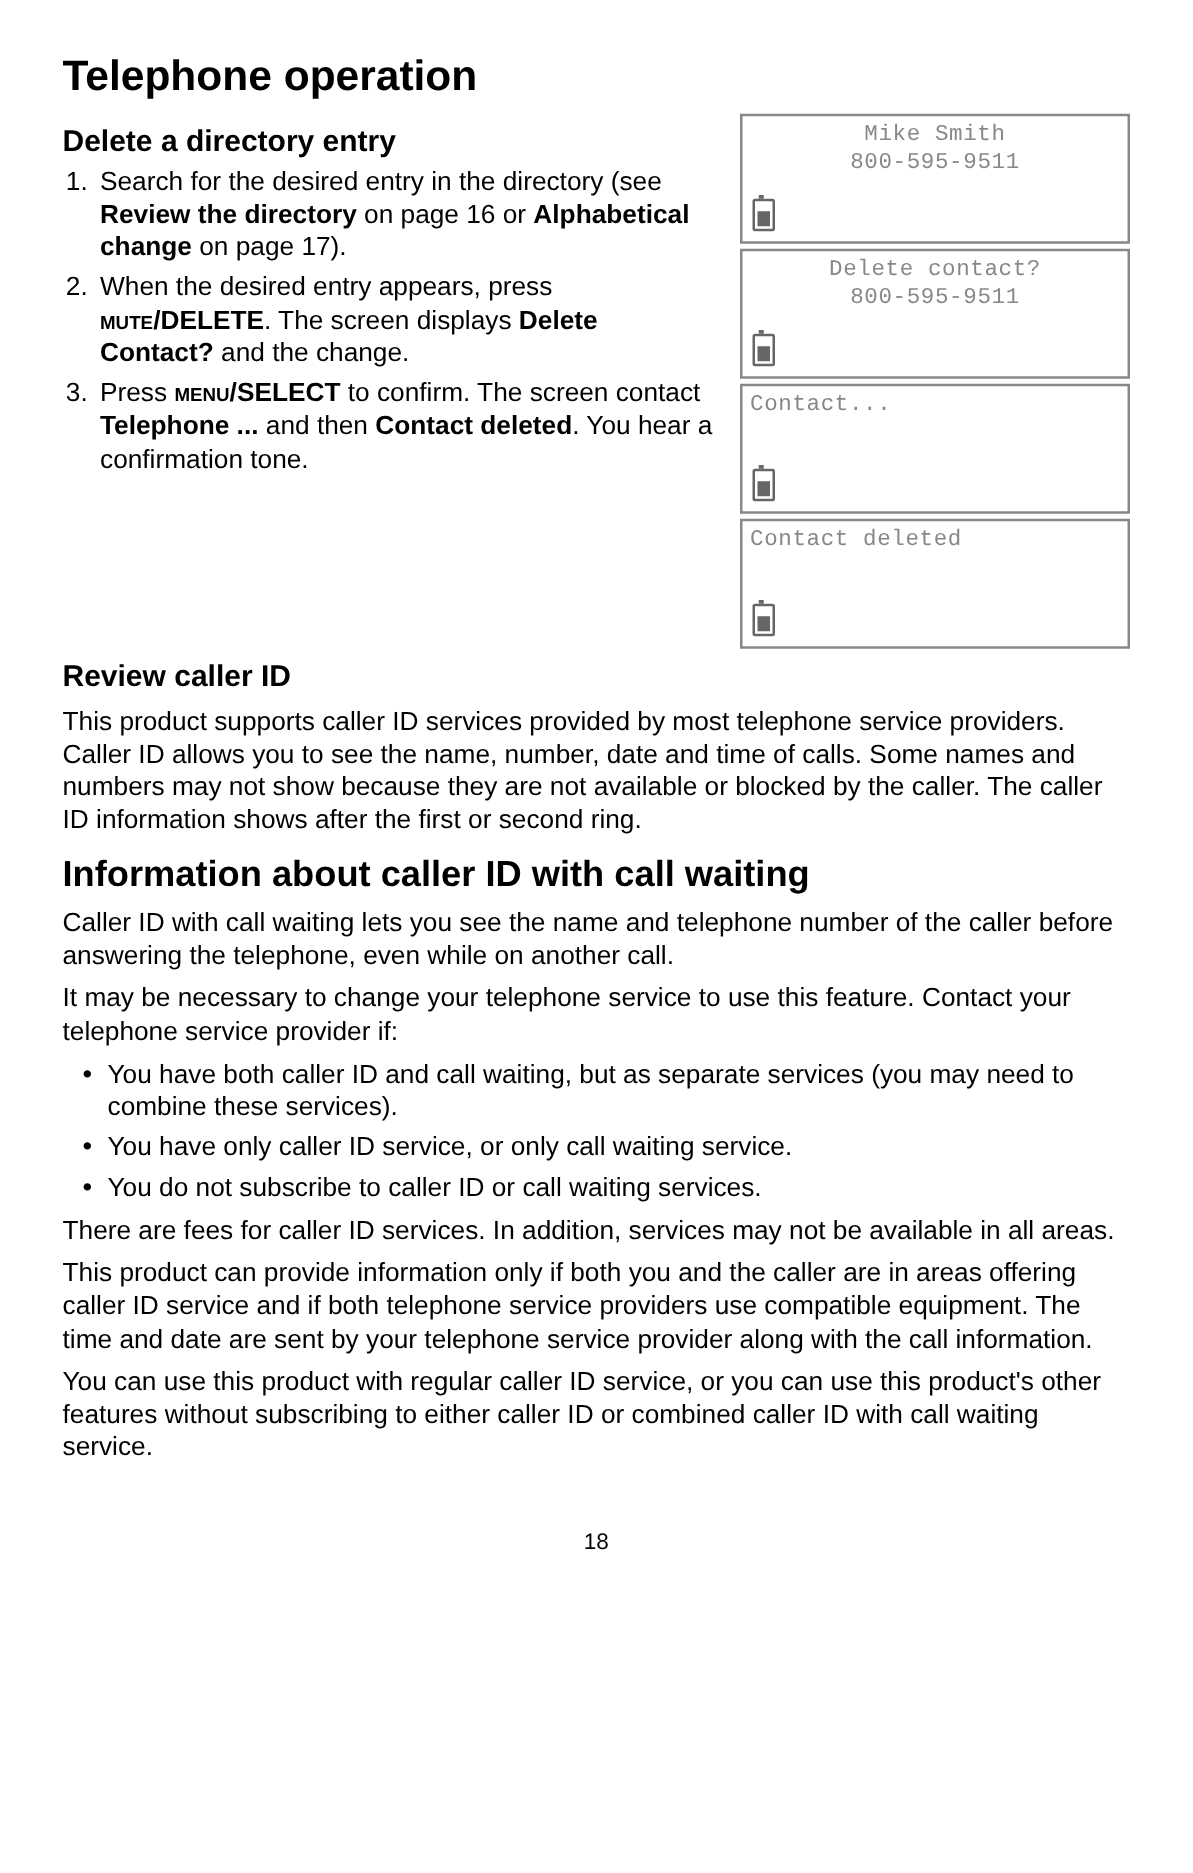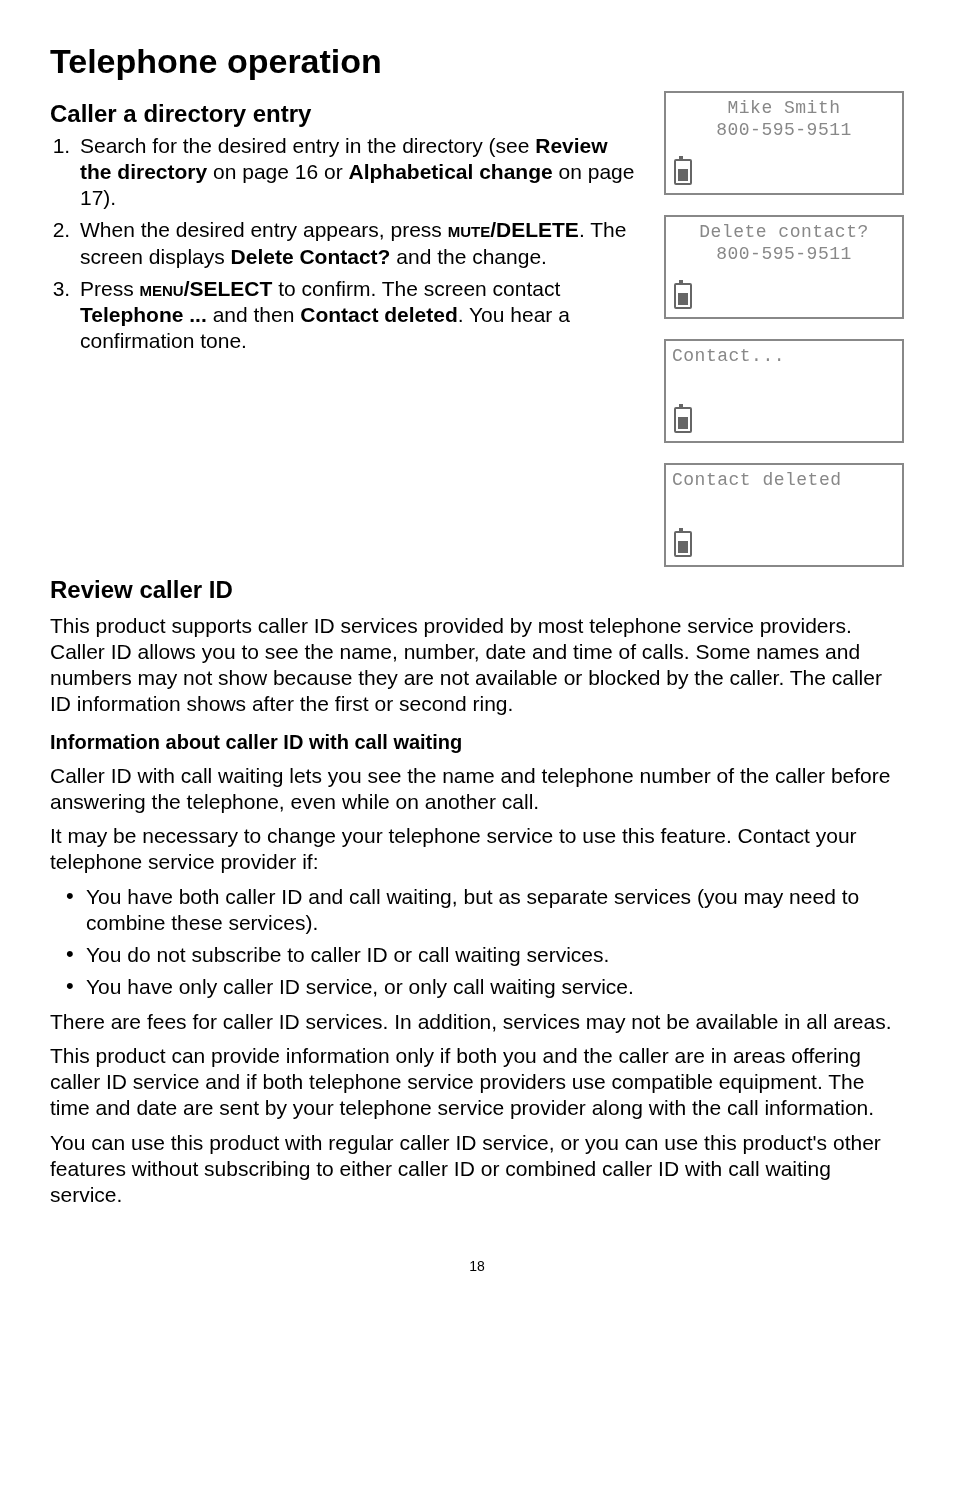--- a/index.html
+++ b/index.html
@@ -7,32 +7,32 @@
     padding: 40px 50px;
     font-family: Arial, Helvetica, sans-serif;
     font-size: 21px;
     color: #000;
     line-height: 1.25;
     width: 854px;
     background: #fff;
   }
   h1 { font-size: 34px; font-weight: bold; margin: 0 0 8px 0; }
   h2 { font-size: 24px; font-weight: bold; margin: 8px 0 4px 0; }
-  h3 { font-size: 20px; font-weight: bold; margin: 12px 0 6px 0; }
+  h3 { font-size: 29px; font-weight: bold; margin: 12px 0 6px 0; }
   ol { margin: 4px 0 8px 0; padding-left: 26px; }
   ol li { margin-bottom: 6px; padding-left: 4px; }
   ul { list-style: none; margin: 6px 0; padding-left: 16px; }
   ul li { margin-bottom: 6px; position: relative; padding-left: 20px; }
   ul li::before { content: "•"; position: absolute; left: 0; font-size: 22px; line-height: 1.1; }
   .smallcaps { font-variant: small-caps; }
   p { margin: 8px 0; }
 
   .top-row { display: flex; gap: 20px; }
   .top-left { flex: 1 1 0; }
-  .screens { width: 240px; display: flex; flex-direction: column; gap: 20px; }
+  .screens { width: 312px; display: flex; flex-direction: column; gap: 4px; }
   .screen {
     border: 2px solid #888;
     height: 100px;
     position: relative;
     background: #fff;
     font-family: "Courier New", monospace;
     color: #888;
   }
   .screen .line1, .screen .line2 { text-align: center; font-size: 18px; letter-spacing: 0.5px; }
   .screen .line1 { margin-top: 4px; }
@@ -52,30 +52,30 @@
     width: 4px; height: 3px;
     background: #666;
   }
   .batt::after {
     content: "";
     position: absolute;
     left: 2px; bottom: 2px; right: 2px; top: 8px;
     background: #666;
   }
 
-  .page-num { text-align: center; margin-top: 50px; font-size: 14px; }
+  .page-num { text-align: center; margin-top: 50px; font-size: 18px; }
 </style>
 </head>
 <body>
 
 <h1>Telephone operation</h1>
 
 <div class="top-row">
   <div class="top-left">
-    <h2>Caller a directory entry</h2>
+    <h2>Delete a directory entry</h2>
     <ol>
       <li>
         <span>Search for the desired entry in the directory (see </span><b>Review the directory</b><span> on page 16 or </span><b>Alphabetical change</b><span> on page 17).</span>
       </li>
       <li>
         <span>When the desired entry appears, press </span><b><span class="smallcaps">mute</span><span>/DELETE</span></b><span>. The screen displays </span><b>Delete Contact?</b><span> and the change.</span>
       </li>
       <li>
         <span>Press </span><b><span class="smallcaps">menu</span><span>/SELECT</span></b><span> to confirm. The screen contact </span><b>Telephone ...</b><span> and then </span><b>Contact deleted</b><span>. You hear a confirmation tone.</span>
       </li>
@@ -106,21 +106,21 @@
 
 <h2>Review caller ID</h2>
 <p>This product supports caller ID services provided by most telephone service providers. Caller ID allows you to see the name, number, date and time of calls. Some names and numbers may not show because they are not available or blocked by the caller. The caller ID information shows after the first or second ring.</p>
 
 <h3>Information about caller ID with call waiting</h3>
 <p>Caller ID with call waiting lets you see the name and telephone number of the caller before answering the telephone, even while on another call.</p>
 <p>It may be necessary to change your telephone service to use this feature. Contact your telephone service provider if:</p>
 
 <ul>
   <li>You have both caller ID and call waiting, but as separate services (you may need to combine these services).</li>
+  <li>You have only caller ID service, or only call waiting service.</li>
   <li>You do not subscribe to caller ID or call waiting services.</li>
-  <li>You have only caller ID service, or only call waiting service.</li>
 </ul>
 
 <p>There are fees for caller ID services. In addition, services may not be available in all areas.</p>
 <p>This product can provide information only if both you and the caller are in areas offering caller ID service and if both telephone service providers use compatible equipment. The time and date are sent by your telephone service provider along with the call information.</p>
 <p>You can use this product with regular caller ID service, or you can use this product's other features without subscribing to either caller ID or combined caller ID with call waiting service.</p>
 
 <div class="page-num">18</div>
 
 </body></html>

